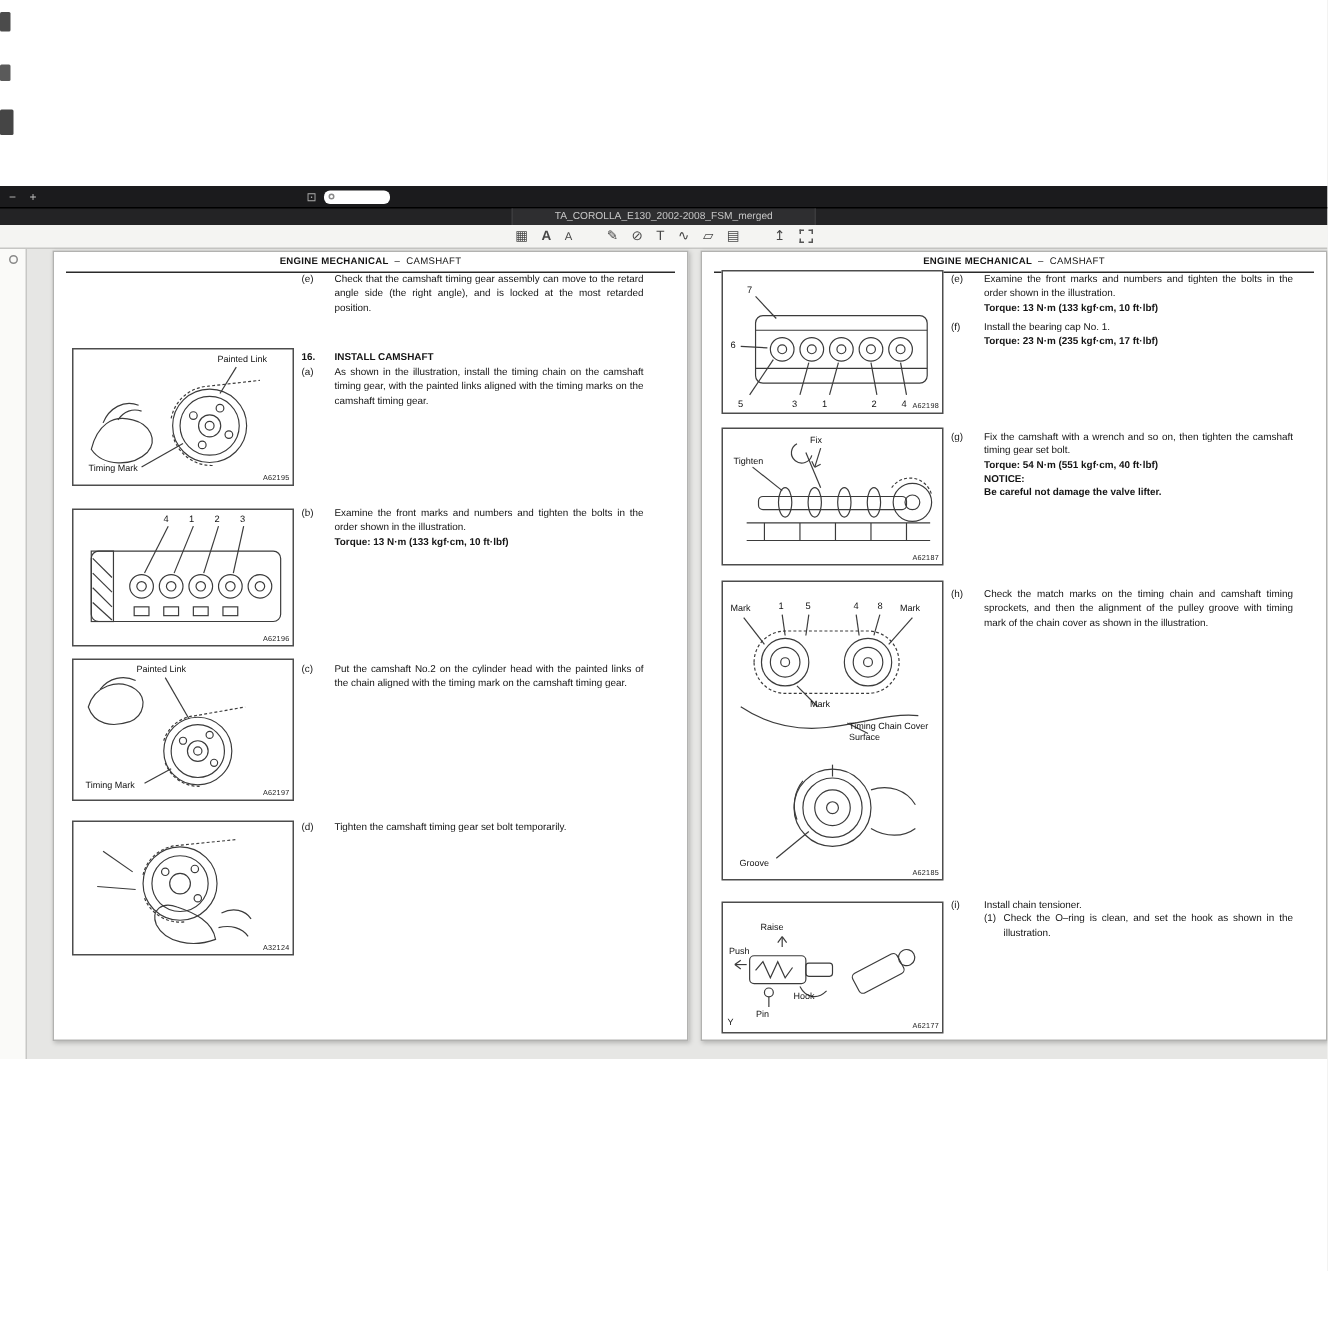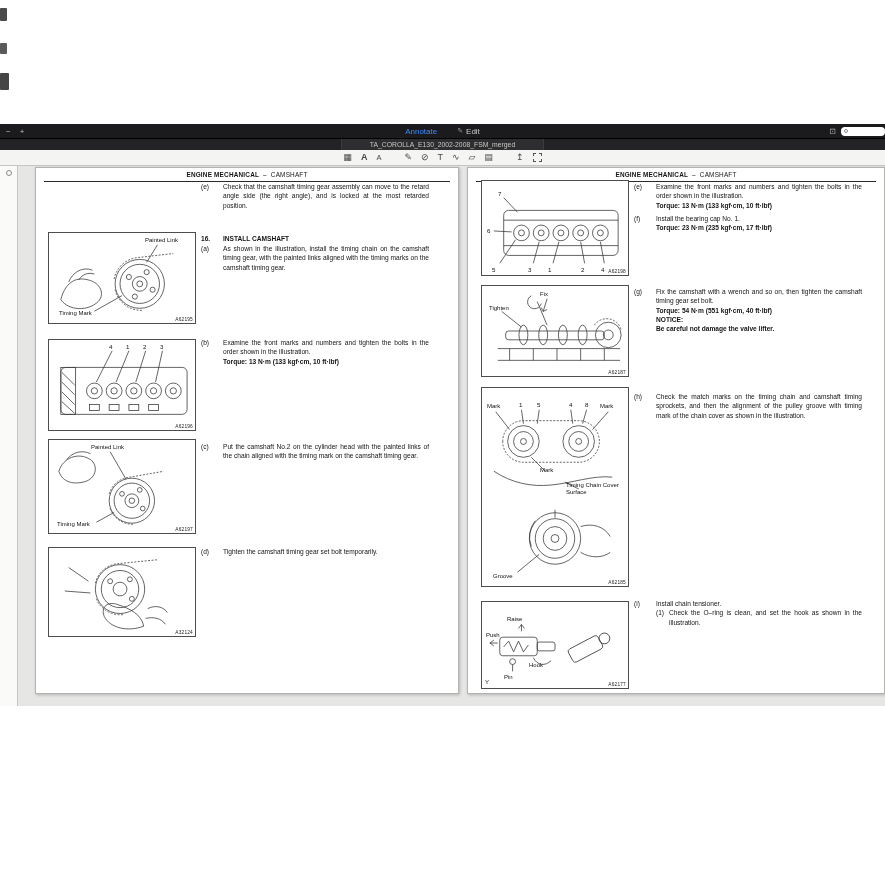--- a/index.html
+++ b/index.html
@@ -71,27 +71,20 @@
 <div class="artifact" style="left:0;top:8px;width:7px;height:13px"></div>
 <div class="artifact" style="left:0;top:43px;width:7px;height:11px;background:#5a5a5a"></div>
 <div class="artifact" style="left:0;top:73px;width:9px;height:17px;background:#454545"></div>
 
 <div id="window">
 
   <div id="titlebar">
     <div class="tb-left">
       <span class="tb-btn">−</span>
       <span class="tb-btn">+</span>
-    </div>
-    <div class="tb-center">
-      <span class="tb-annotate">Annotate</span>
-      <span class="tb-edit">
-        <span class="tb-edit-icon">✎</span>
-        <span>Edit</span>
-      </span>
     </div>
     <div class="tb-right">
       <span class="tb-grid">⊡</span>
       <div class="search-pill">
         <span class="mag-icon"></span>
       </div>
     </div>
   </div>
 
   <div id="tabbar">

